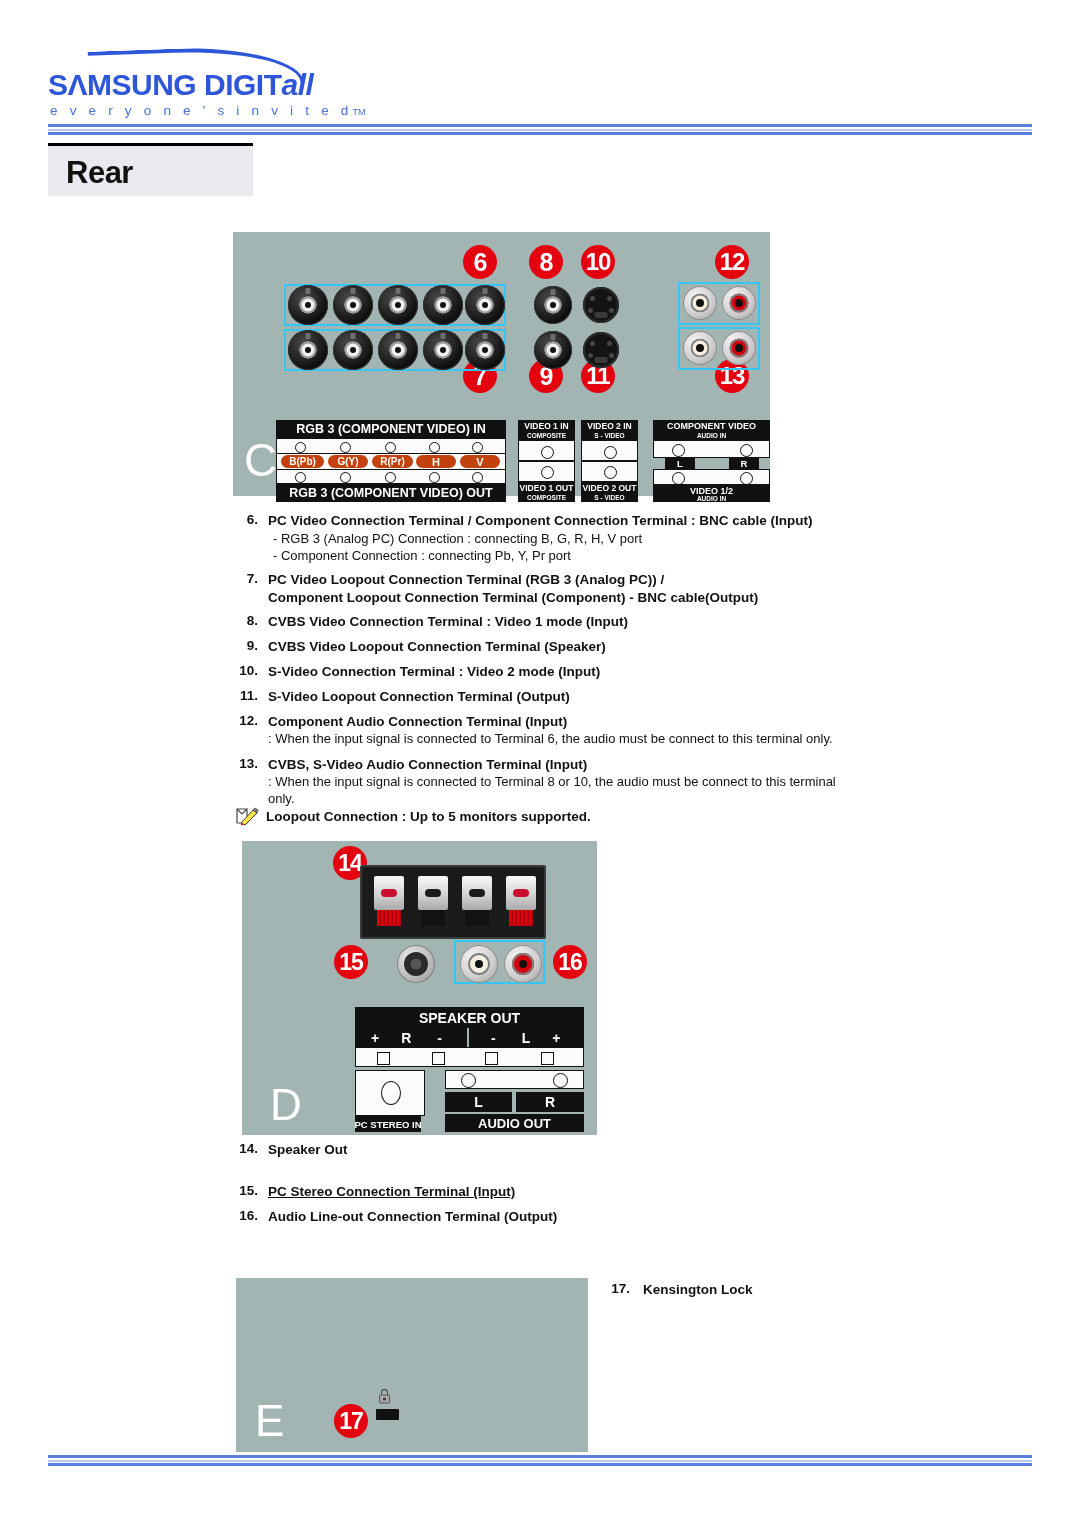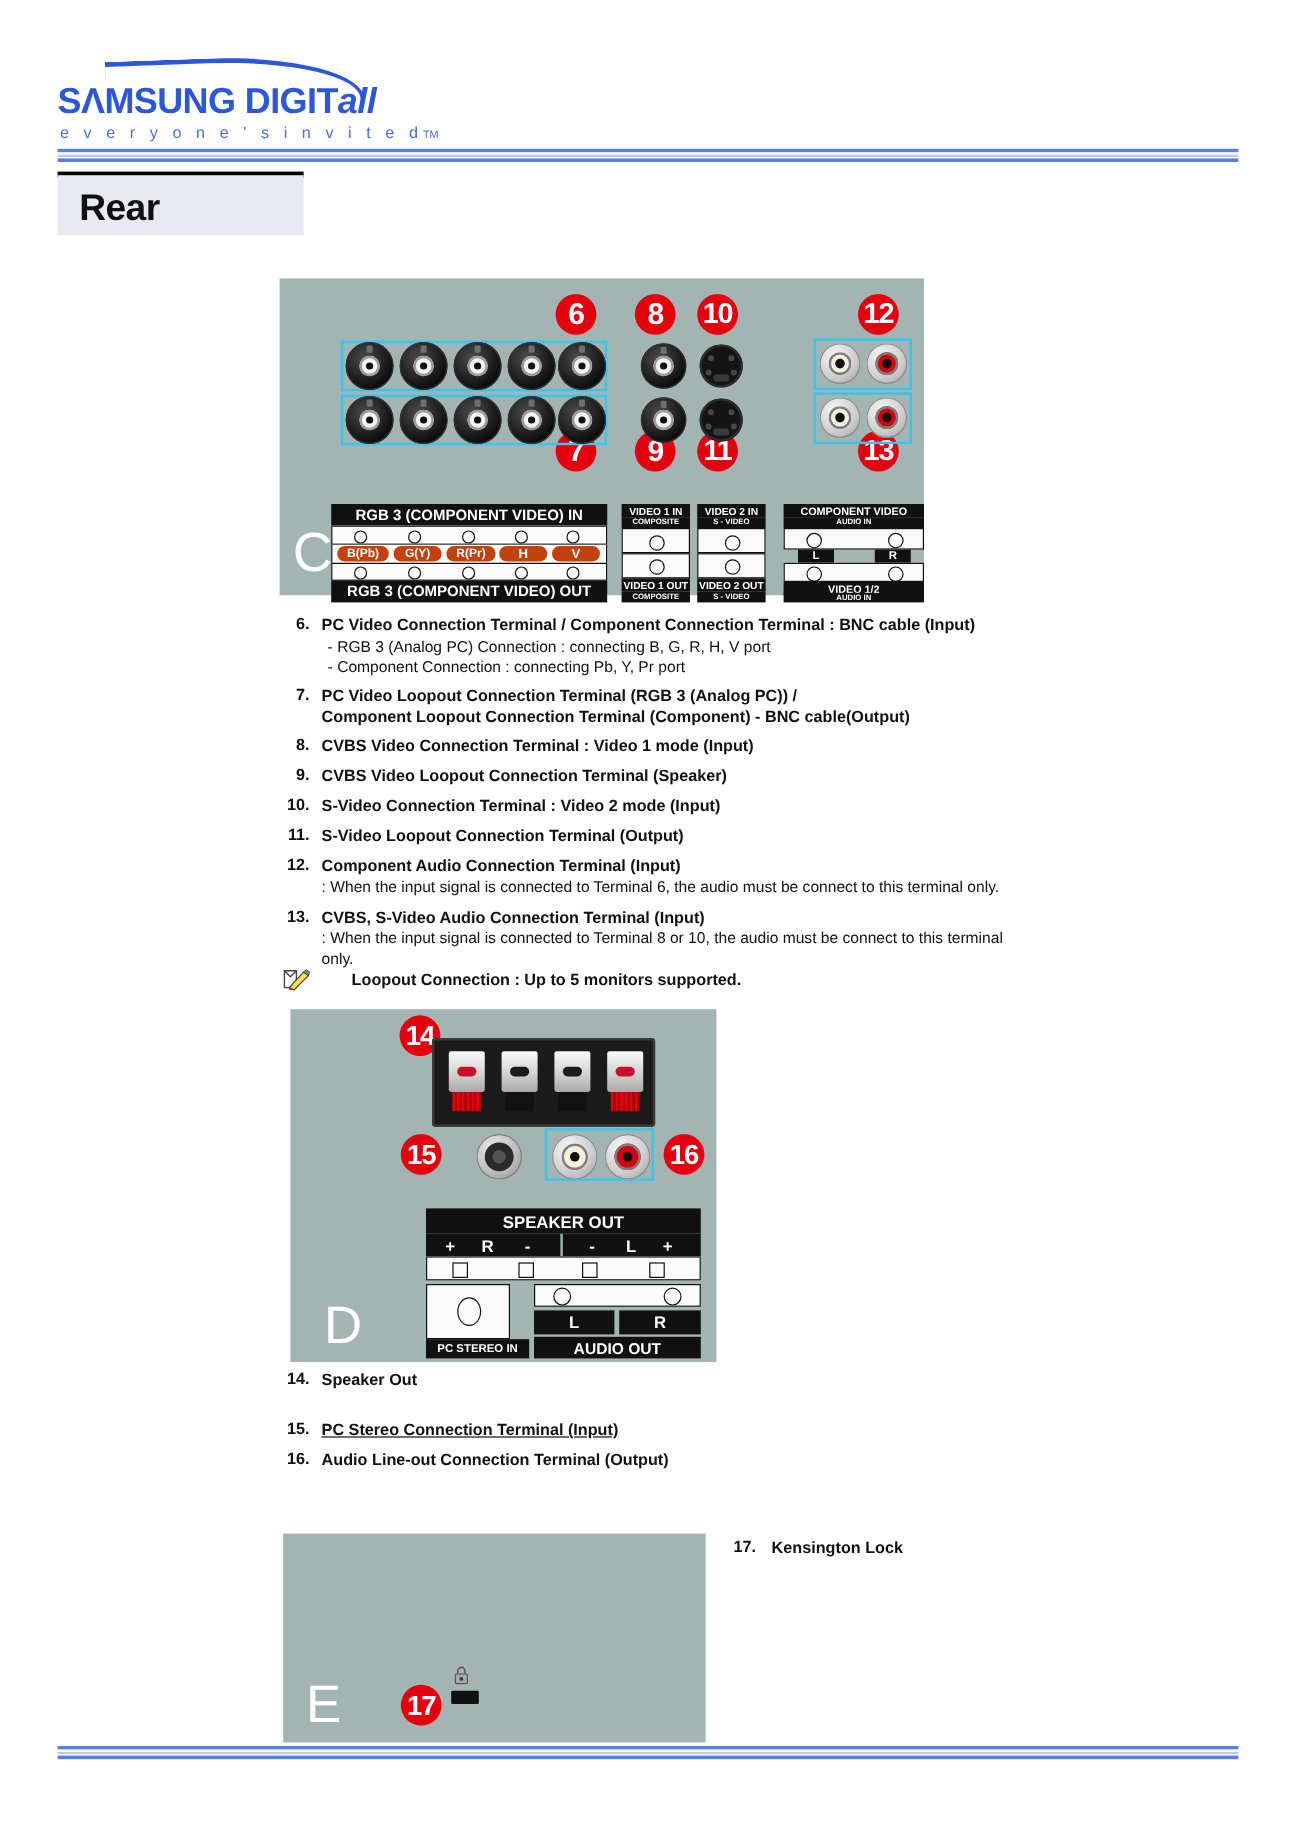--- a/index.html
+++ b/index.html
@@ -613,21 +613,21 @@
 
 <div id="note-icon" style="left:236px; top:806px;">
   <svg width="24" height="20" viewBox="0 0 24 20">
     <polygon points="1,3 11,3 11,17 1,17" fill="#ffffff" stroke="#444" stroke-width="1.2"></polygon>
     <polyline points="1,3 6,8 11,3" fill="none" stroke="#444" stroke-width="1.2"></polyline>
     <polygon points="5,17 17,4 21,7 9,19" fill="#ffe24a" stroke="#444" stroke-width="1"></polygon>
     <polygon points="5,17 9,19 5,19" fill="#e4000f"></polygon>
     <polygon points="17,4 21,7 22,4 19,2" fill="#888" stroke="#444" stroke-width="0.8"></polygon>
   </svg>
 </div>
-<div class="note-row" style="left:266px; top:809px;margin-left:27px;">Loopout Connection : Up to 5 monitors supported.</div>
+<div class="note-row" style="left:266px; top:809px;">Loopout Connection : Up to 5 monitors supported.</div>
 
 <div class="panel" id="panel-d" style="left:242px; top:841px; width:355px; height:294px;">
 
   <div class="badge" style="left:91px; top:5px; width:34px; height:34px; font-size:23px;">14</div>
   <div class="badge" style="left:92px; top:104px; width:34px; height:34px; font-size:23px;">15</div>
   <div class="badge" style="left:311px; top:104px; width:34px; height:34px; font-size:23px;">16</div>
 
   <div id="spk-block" style="left:118px; top:24px; width:186px; height:74px;">
     <div class="spk-btn" style="left:14px; top:11px; height:34px;">
         <div class="slotmark" style="background:#c8102e;"></div>
@@ -679,21 +679,21 @@
     </div>
 
     <div class="silk-white" style="left:0; top:40px; width:229px; height:20px;"></div>
     <div class="silk-sq" style="left:22px;  top:45px; width:11px; height:11px;"></div>
     <div class="silk-sq" style="left:77px;  top:45px; width:11px; height:11px;"></div>
     <div class="silk-sq" style="left:130px; top:45px; width:11px; height:11px;"></div>
     <div class="silk-sq" style="left:186px; top:45px; width:11px; height:11px;"></div>
 
     <div class="silk-white" style="left:0; top:63px; width:70px; height:46px;"></div>
     <div class="silk-hole" style="left:26px; top:74px; width:18px; height:22px;"></div>
-    <div class="silk-bar" style="left:0; top:109px; width:86px; height:16px; font-size:9.5px;">PC STEREO IN</div>
+    <div class="silk-bar" style="left:0; top:109px; width:66px; height:16px; font-size:9.5px;">PC STEREO IN</div>
 
     <div class="silk-white" style="left:90px; top:63px; width:139px; height:19px;"></div>
     <div class="silk-hole" style="left:106px; top:66px; width:13px; height:13px;"></div>
     <div class="silk-hole" style="left:198px; top:66px; width:13px; height:13px;"></div>
     <div class="silk-bar" style="left:90px;  top:85px; width:67px; height:20px; font-size:14px;">L</div>
     <div class="silk-bar" style="left:161px; top:85px; width:68px; height:20px; font-size:14px;">R</div>
     <div class="silk-bar" style="left:90px;  top:107px; width:139px; height:18px; font-size:13px;">AUDIO OUT</div>
   </div>
 </div>
 

